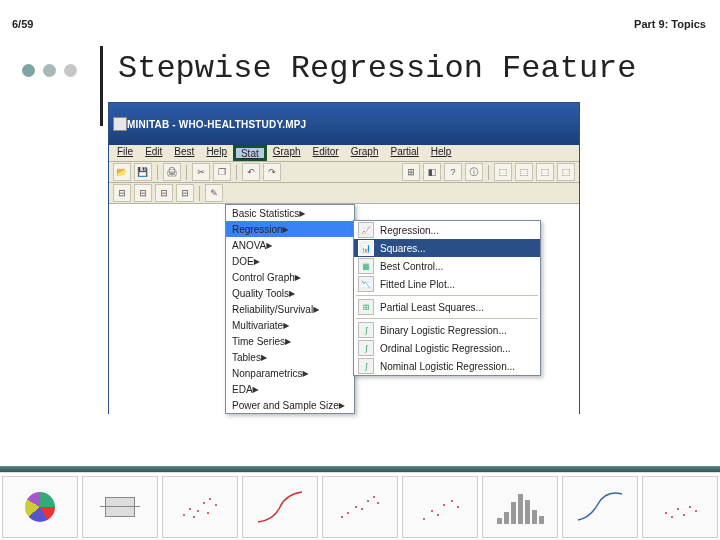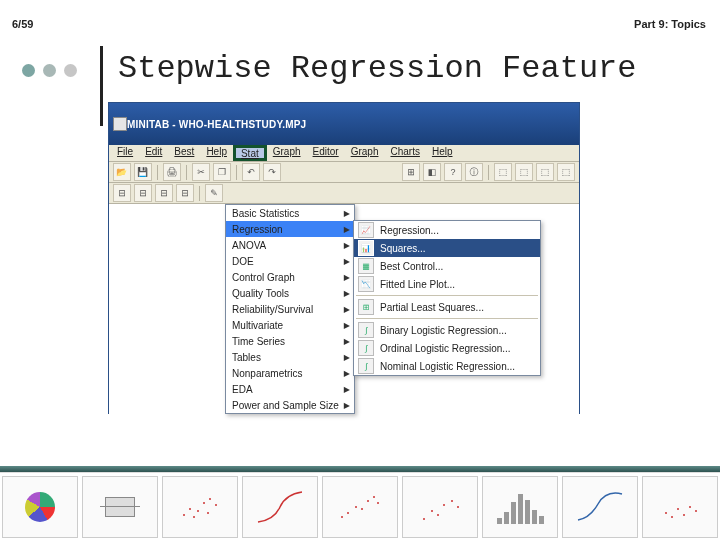--- a/index.html
+++ b/index.html
@@ -19,21 +19,21 @@
   .tb-text{color:#fff;font-size:10px;font-weight:bold;letter-spacing:.2px}
   .menubar{height:16px;background:#ece9d8;border-bottom:1px solid #b7b3a2;display:flex;padding:0 2px}
   .menubar span{padding:1px 6px}
   .menubar span.open{background:#b9c9e6;border:3px solid #14532d;padding:0px 5px}
   .toolbar{height:20px;background:#ece9d8;border-bottom:1px solid #b7b3a2;display:flex;align-items:center;gap:3px;padding:0 4px}
   .toolbar2{height:20px;background:#ece9d8;border-bottom:1px solid #b7b3a2;display:flex;align-items:center;gap:3px;padding:0 4px}
   .tbtn{width:16px;height:16px;border:1px solid #c8c3b1;background:#f5f3ea;display:flex;align-items:center;justify-content:center;font-size:9px;color:#555}
   .tsep{width:0;height:15px;border-left:1px solid #b7b3a2;margin:0 2px}
   .workspace{position:relative;background:#fff;height:236px}
   .statmenu{position:absolute;left:116px;top:0;width:128px;background:#fff;border:1px solid #7a8aa0;box-shadow:2px 2px 4px rgba(0,0,0,.25)}
-  .mi{display:flex;align-items:center;justify-content:space-between;height:16px;padding:0 4px 0 6px}
+  .mi{display:flex;align-items:center;height:16px;padding:0 4px 0 6px}
   .mi.hi{background:#3b82f6}
   .mi .arrow{font-size:8px;color:#333}
   .submenu{position:absolute;left:244px;top:16px;width:186px;background:#fff;border:1px solid #7a8aa0;box-shadow:2px 2px 4px rgba(0,0,0,.25)}
   .si{display:flex;align-items:center;height:18px;padding:0 4px}
   .si .sicon{width:14px;height:14px;border:1px solid #bbb;background:#f2f2f2;margin-right:6px;display:flex;align-items:center;justify-content:center;font-size:8px;color:#2a6}
   .si.hi{background:#2a4f87;color:#fff}
   .si.hi .sicon{border-color:#fff}
   .sep{height:0;border-top:1px solid #c8c3b1;margin:2px 2px}
   .footer{position:absolute;left:0;bottom:0;width:720px;height:74px}
   .band{height:6px;background:linear-gradient(#5d8a87,#2e5250)}
@@ -73,21 +73,21 @@
 
     <div class="menubar">
       <span><u>File</u></span>
       <span><u>Edit</u></span>
       <span><u>Best</u></span>
       <span><u>Help</u></span>
       <span class="open"><u>Stat</u></span>
       <span><u>Graph</u></span>
       <span><u>Editor</u></span>
       <span><u>Graph</u></span>
-      <span><u>Charts</u></span>
+      <span><u>Partial</u></span>
       <span><u>Help</u></span>
     </div>
 
     <div class="toolbar">
       <div class="tbtn">📂</div>
       <div class="tbtn">💾</div>
       <div class="tsep"></div>
       <div class="tbtn">🖨</div>
       <div class="tsep"></div>
       <div class="tbtn">✂</div>

